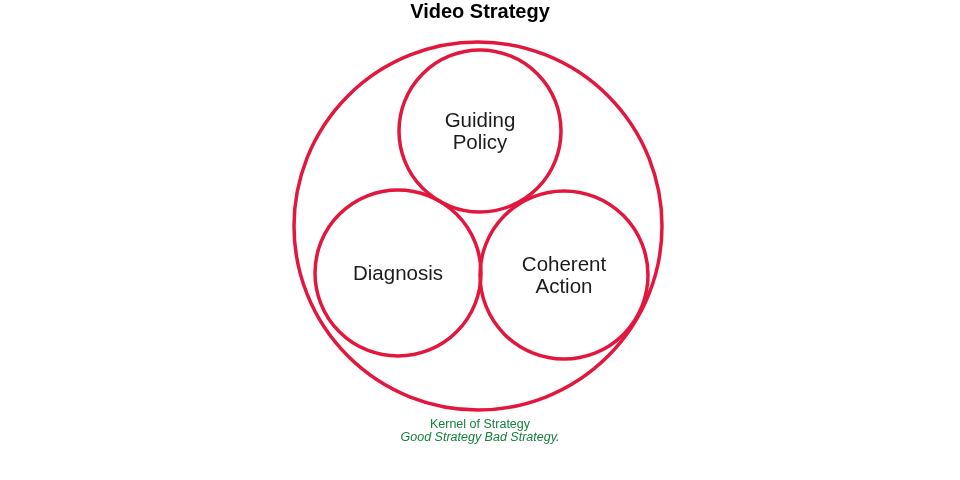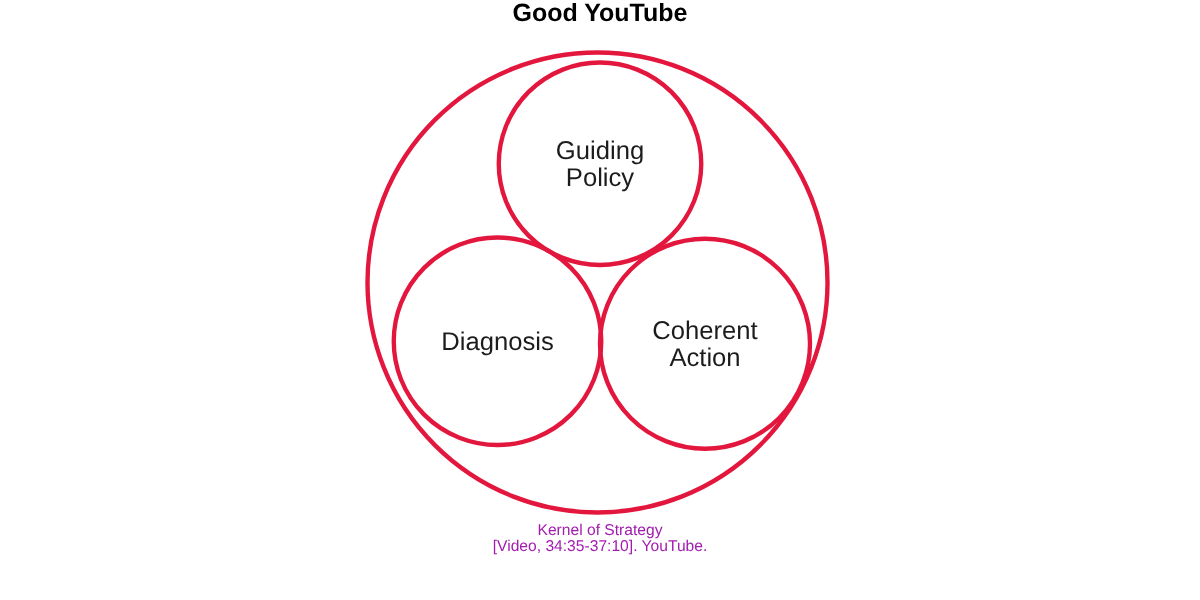--- a/index.html
+++ b/index.html
@@ -1,32 +1,32 @@
 <!DOCTYPE html>
 <html><head>
 <meta charset="utf-8">
 <style>
   html,body{margin:0;padding:0;background:#ffffff;}
   body{width:960px;height:480px;position:relative;overflow:hidden;font-family:"Liberation Sans",sans-serif;}
   .title{position:absolute;top:0;left:0;width:100%;text-align:center;font-size:20px;font-weight:bold;color:#000;}
   #diagram{position:absolute;left:0;top:0;}
-  .caption{position:absolute;top:418px;left:0;width:100%;text-align:center;font-size:12.5px;line-height:13.4px;color:#a21caf;}
+  .caption{position:absolute;top:418px;left:0;width:100%;text-align:center;font-size:12.5px;line-height:13.4px;color:#15803d;}
   .caption .italic{font-style:italic;}
 </style>
 </head>
 <body>
 
-<div class="title">Good YouTube</div>
+<div class="title">Video Strategy</div>
 
 <svg id="diagram" width="960" height="480" viewBox="0 0 960 480" aria-hidden="true">
     <circle cx="478" cy="226" r="184" fill="none" stroke="#e3173d" stroke-width="3.5"></circle>
     <circle cx="480" cy="131" r="81" fill="none" stroke="#e3173d" stroke-width="3.5"></circle>
     <circle cx="398" cy="273" r="83" fill="none" stroke="#e3173d" stroke-width="3.5"></circle>
     <circle cx="564" cy="275" r="84" fill="none" stroke="#e3173d" stroke-width="3.5"></circle>
     <text x="480" text-anchor="middle" fill="#1c1c1c" font-size="20.5"><tspan x="480" y="127">Guiding</tspan><tspan x="480" y="149">Policy</tspan></text>
     <text x="398" text-anchor="middle" fill="#1c1c1c" font-size="20.5"><tspan x="398" y="280">Diagnosis</tspan></text>
     <text x="564" text-anchor="middle" fill="#1c1c1c" font-size="20.5"><tspan x="564" y="271">Coherent</tspan><tspan x="564" y="293">Action</tspan></text>
   </svg>
 
 <div class="caption">
   <div>Kernel of Strategy</div>
-  <div>[Video, 34:35-37:10]. YouTube.</div>
+  <div class="italic">Good Strategy Bad Strategy.</div>
 </div>
 
 </body></html>

